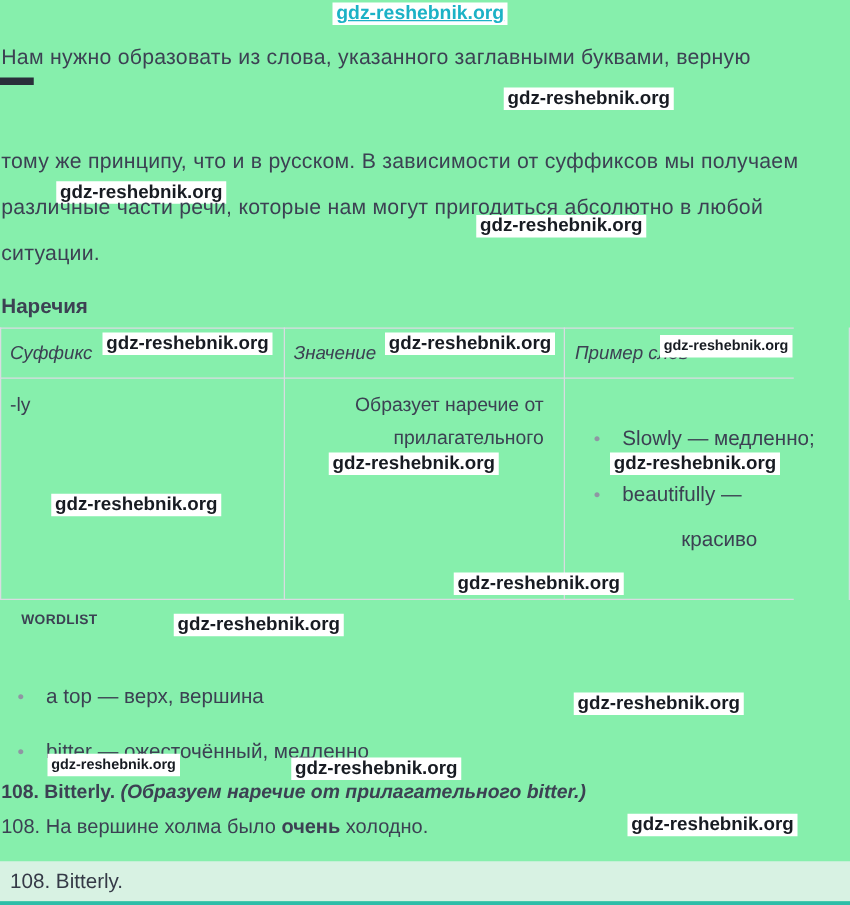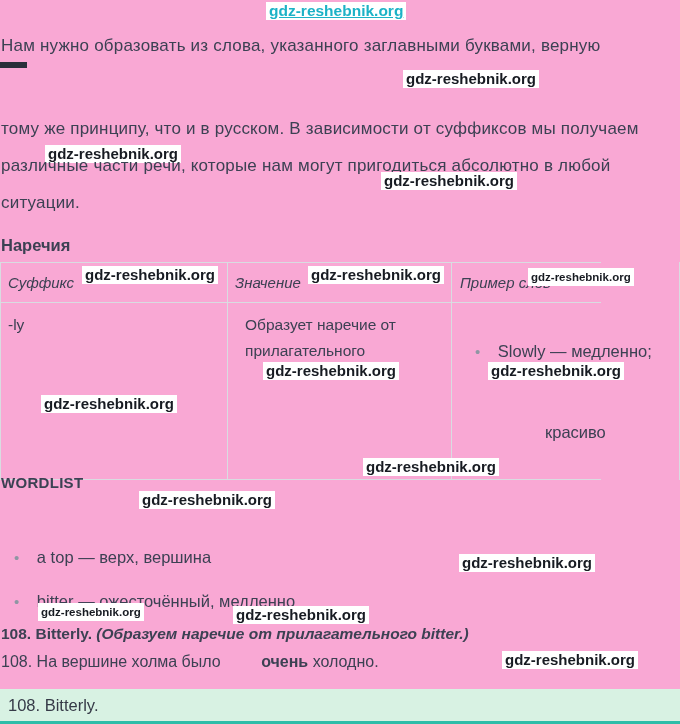--- a/index.html
+++ b/index.html
@@ -1,23 +1,24 @@
 <!DOCTYPE html>
 <html><head>
 <meta charset="utf-8">
 <style>
   html, body { margin: 0; padding: 0; background: #ffffff; }
   .page {
     position: relative;
     width: 680px;
     height: 724px;
-    background: #f9a8d4;
+    background: #86efac;
     font-family: "Liberation Sans", sans-serif;
     color: #3c4153;
     overflow: hidden;
+    text-align: right;
   }
   .wm {
     position: absolute;
     font-weight: 700;
     font-size: 15px;
     color: #171b22;
     white-space: nowrap;
     background: #ffffff;
     padding: 0 3px;
     line-height: 18px;
@@ -44,21 +45,21 @@
   }
   .heading {
     position: absolute;
     font-weight: 700;
     font-size: 16.5px;
     white-space: nowrap;
   }
   .adverb-table {
     position: absolute;
     left: 0; top: 262px;
-    width: 601px; height: 218px;
+    width: 601px; height: 218px; padding-left: 34px;
   }
   .vline { position: absolute; top: 0; bottom: 0; width: 1px; background: #d9dce1; }
   .hline { position: absolute; left: 0; right: 0; height: 1px; background: #d9dce1; }
   .th {
     position: absolute;
     font-style: italic;
     font-size: 15px;
     white-space: nowrap;
     color: #3c4153;
   }
@@ -79,21 +80,21 @@
     margin-right: 13px;
     font-size: 15px;
   }
   .no-dot::before { content: ""; margin-right: 0; }
   .answer-line {
     position: absolute;
     font-size: 15.5px;
     white-space: nowrap;
   }
   .answer-line .note { font-style: italic; }
-  .answer-line .bold { font-weight: 700; margin-left: 36px; }
+  .answer-line .bold { font-weight: 700; }
   .final-bar {
     position: absolute;
     left: 0; top: 689px;
     width: 680px; height: 32px;
     background: #d8f2e3;
   }
   .final-bar .final-text {
     position: absolute;
     left: 8px; top: 7px;
     font-size: 16.5px;
@@ -145,34 +146,37 @@
     <div class="th" style="left:235px; top:12px;">Значение</div>
     <div class="th" style="left:460px; top:12px;">Пример слов</div>
 
     <div class="cell-text" style="left:8px; top:50px;">-ly</div>
 
     <div class="cell-text" style="left:235px; top:50px; width:190px;margin-left:10px;">Образует наречие от прилагательного</div>
 
     <div class="bullet-item" style="left:475px; top:78px;">
       <span>Slowly — медленно;</span>
     </div>
+    <div class="bullet-item" style="left:475px; top:123px;">
+      <span>beautifully —</span>
+    </div>
     <div class="bullet-item no-dot" style="left:497px; top:159px;margin-left:48px;">
       <span>красиво</span>
     </div>
   </div>
 
   <span class="wm" style="left:82px; top:266px;">gdz-reshebnik.org</span>
   <span class="wm" style="left:308px; top:266px;">gdz-reshebnik.org</span>
   <span class="wm small" style="left:528px; top:268px;">gdz-reshebnik.org</span>
   <span class="wm" style="left:263px; top:362px;">gdz-reshebnik.org</span>
   <span class="wm" style="left:488px; top:362px;">gdz-reshebnik.org</span>
   <span class="wm" style="left:41px; top:395px;">gdz-reshebnik.org</span>
   <span class="wm" style="left:363px; top:458px;">gdz-reshebnik.org</span>
 
-  <div class="heading" style="left:1px; top:474px; font-size:15px; letter-spacing:0.3px;">WORDLIST</div>
+  <div class="heading" style="left:1px; top:490px; font-size:11px; letter-spacing:0.3px;padding-left:16px;">WORDLIST</div>
   <span class="wm" style="left:139px; top:491px;">gdz-reshebnik.org</span>
 
   <div class="bullet-item" style="left:14px; top:546px;">
     <span>a top — верх, вершина</span>
   </div>
   <span class="wm" style="left:459px; top:554px;">gdz-reshebnik.org</span>
 
   <div class="bullet-item" style="left:14px; top:590px;">
     <span>bitter — ожесточённый, медленно</span>
   </div>

